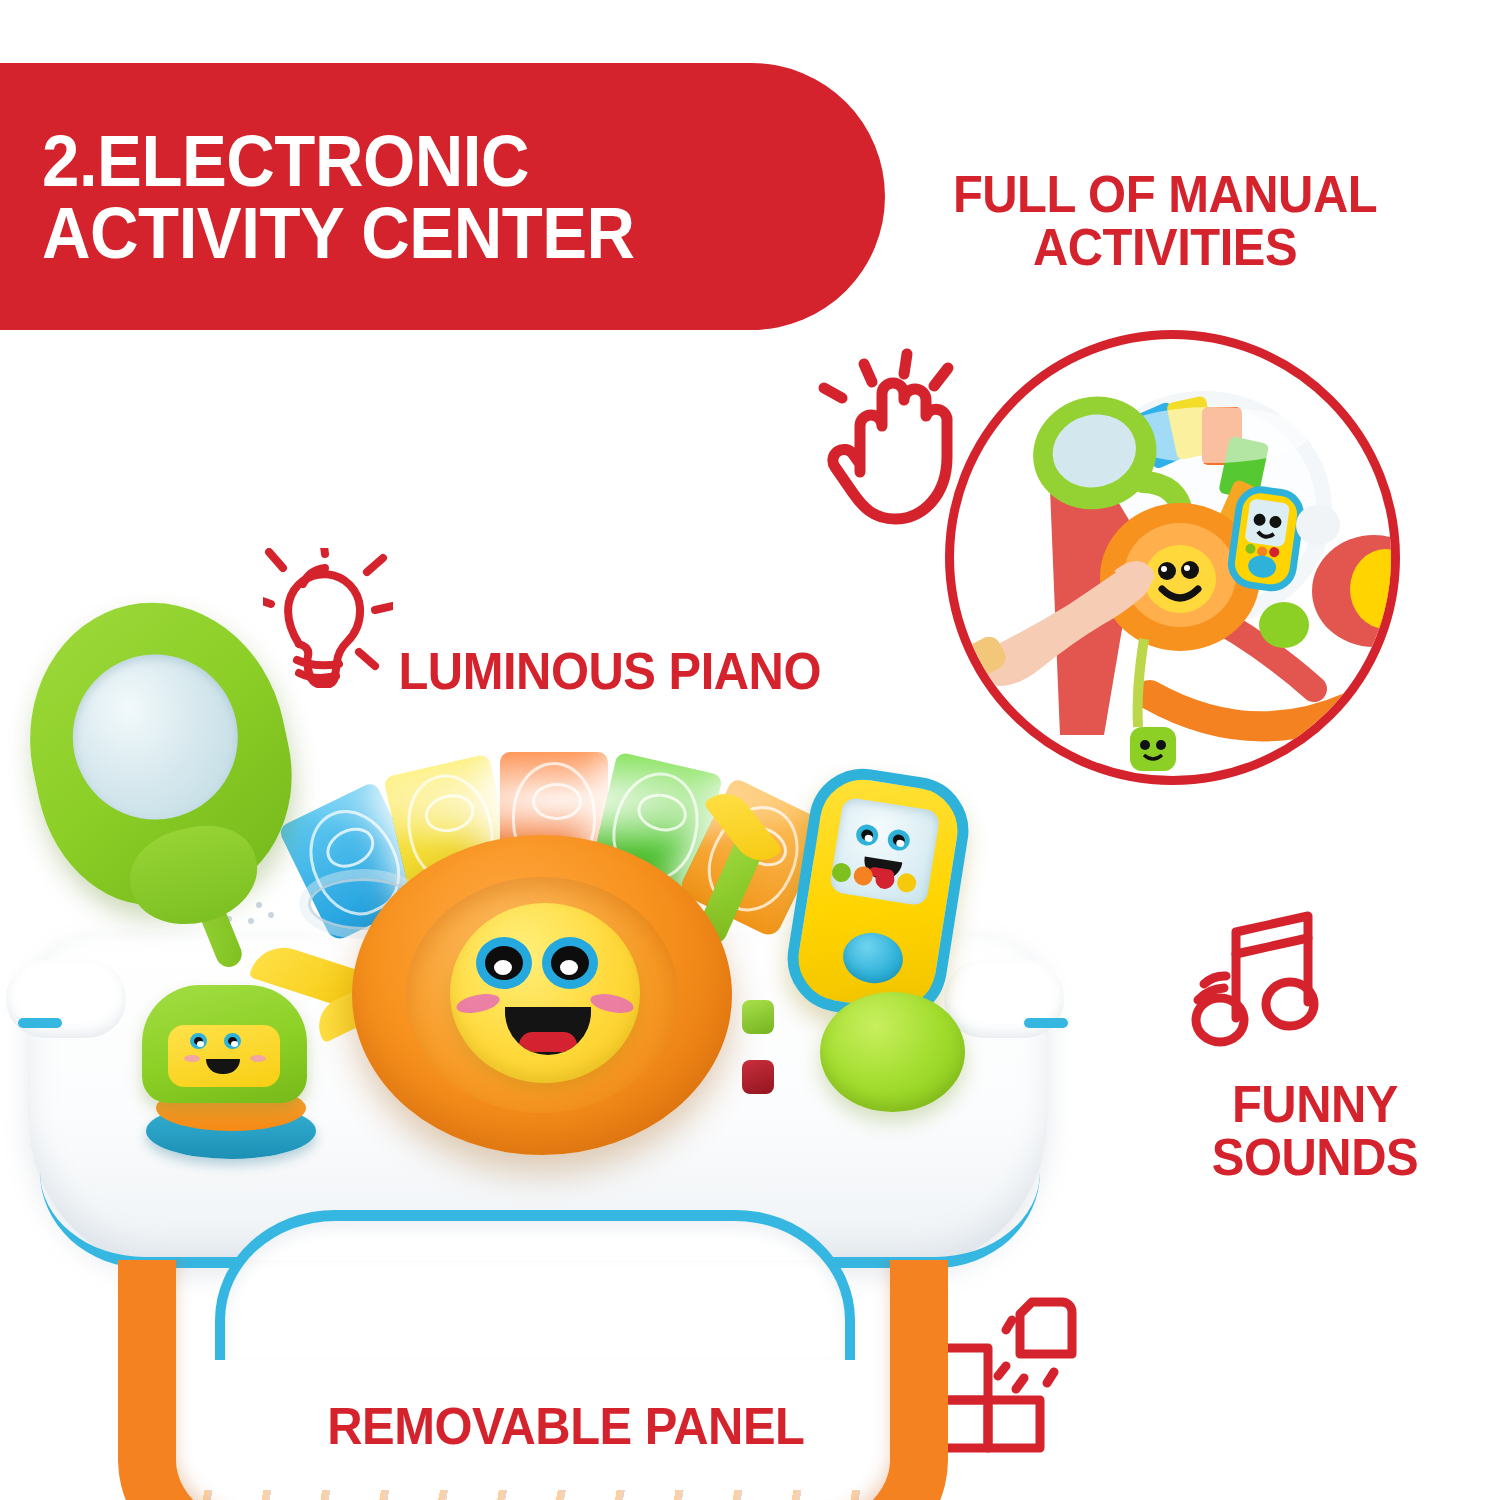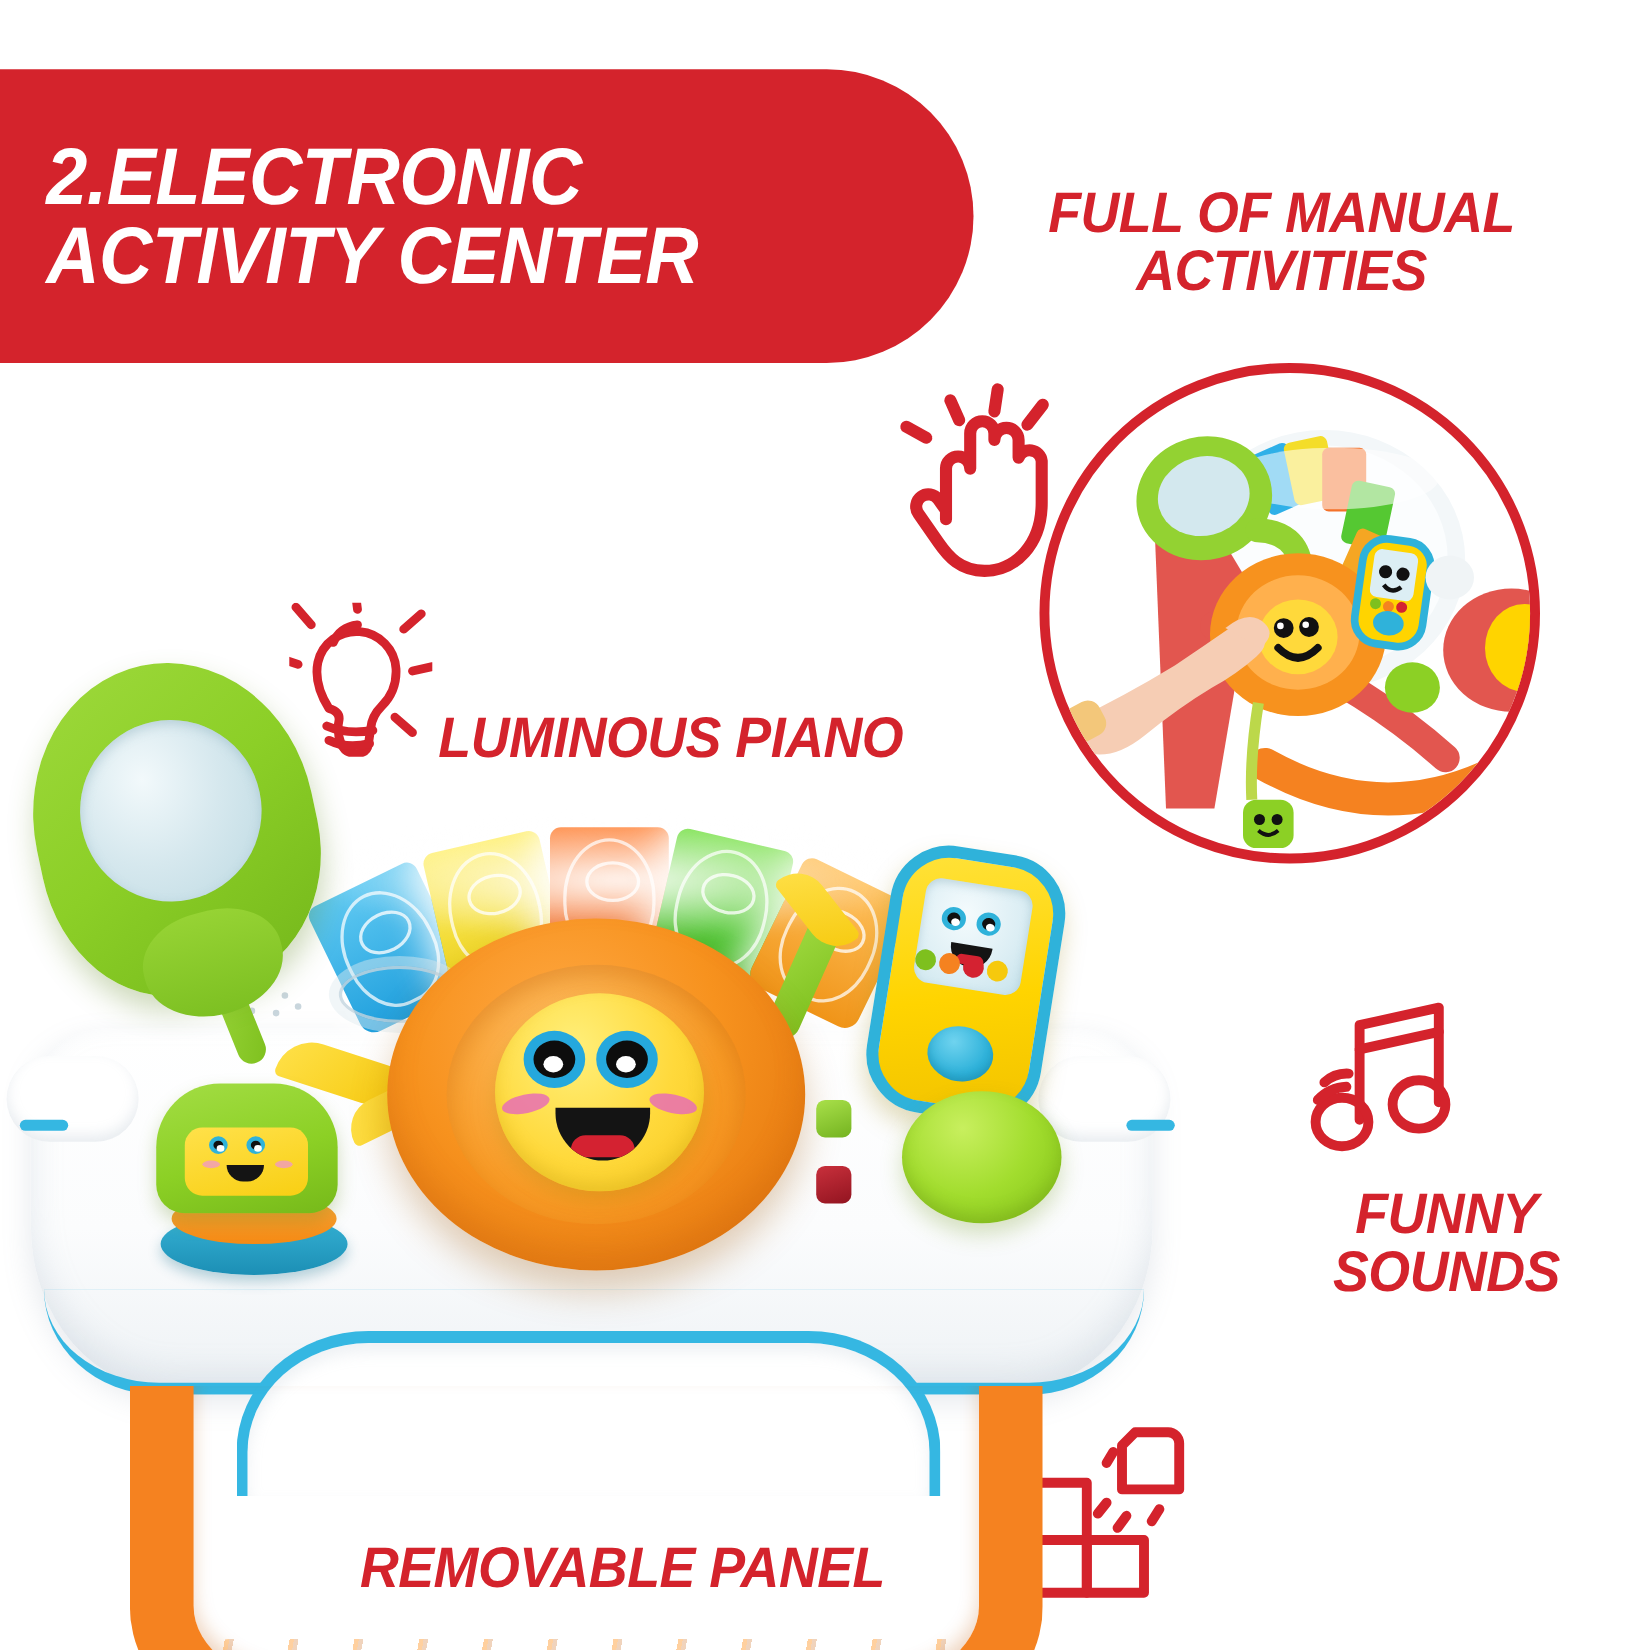--- a/index.html
+++ b/index.html
@@ -3,21 +3,21 @@
 <meta charset="utf-8">
 <style>
   * { margin:0; padding:0; box-sizing:border-box; }
   html,body { width:1500px; height:1500px; }
   body {
     background:#ffffff;
     font-family:"Liberation Sans", sans-serif;
     position:relative;
     overflow:hidden;
   }
-  .stage { position:absolute; inset:0;font-style:italic; }
+  .stage { position:absolute; inset:0; }
 
   
   .banner{
     position:absolute; left:-40px; top:63px;
     width:925px; height:267px;
     background:var(--red);
     border-radius:0 140px 140px 0;
     display:flex; align-items:center;
   }
   .banner-text{

